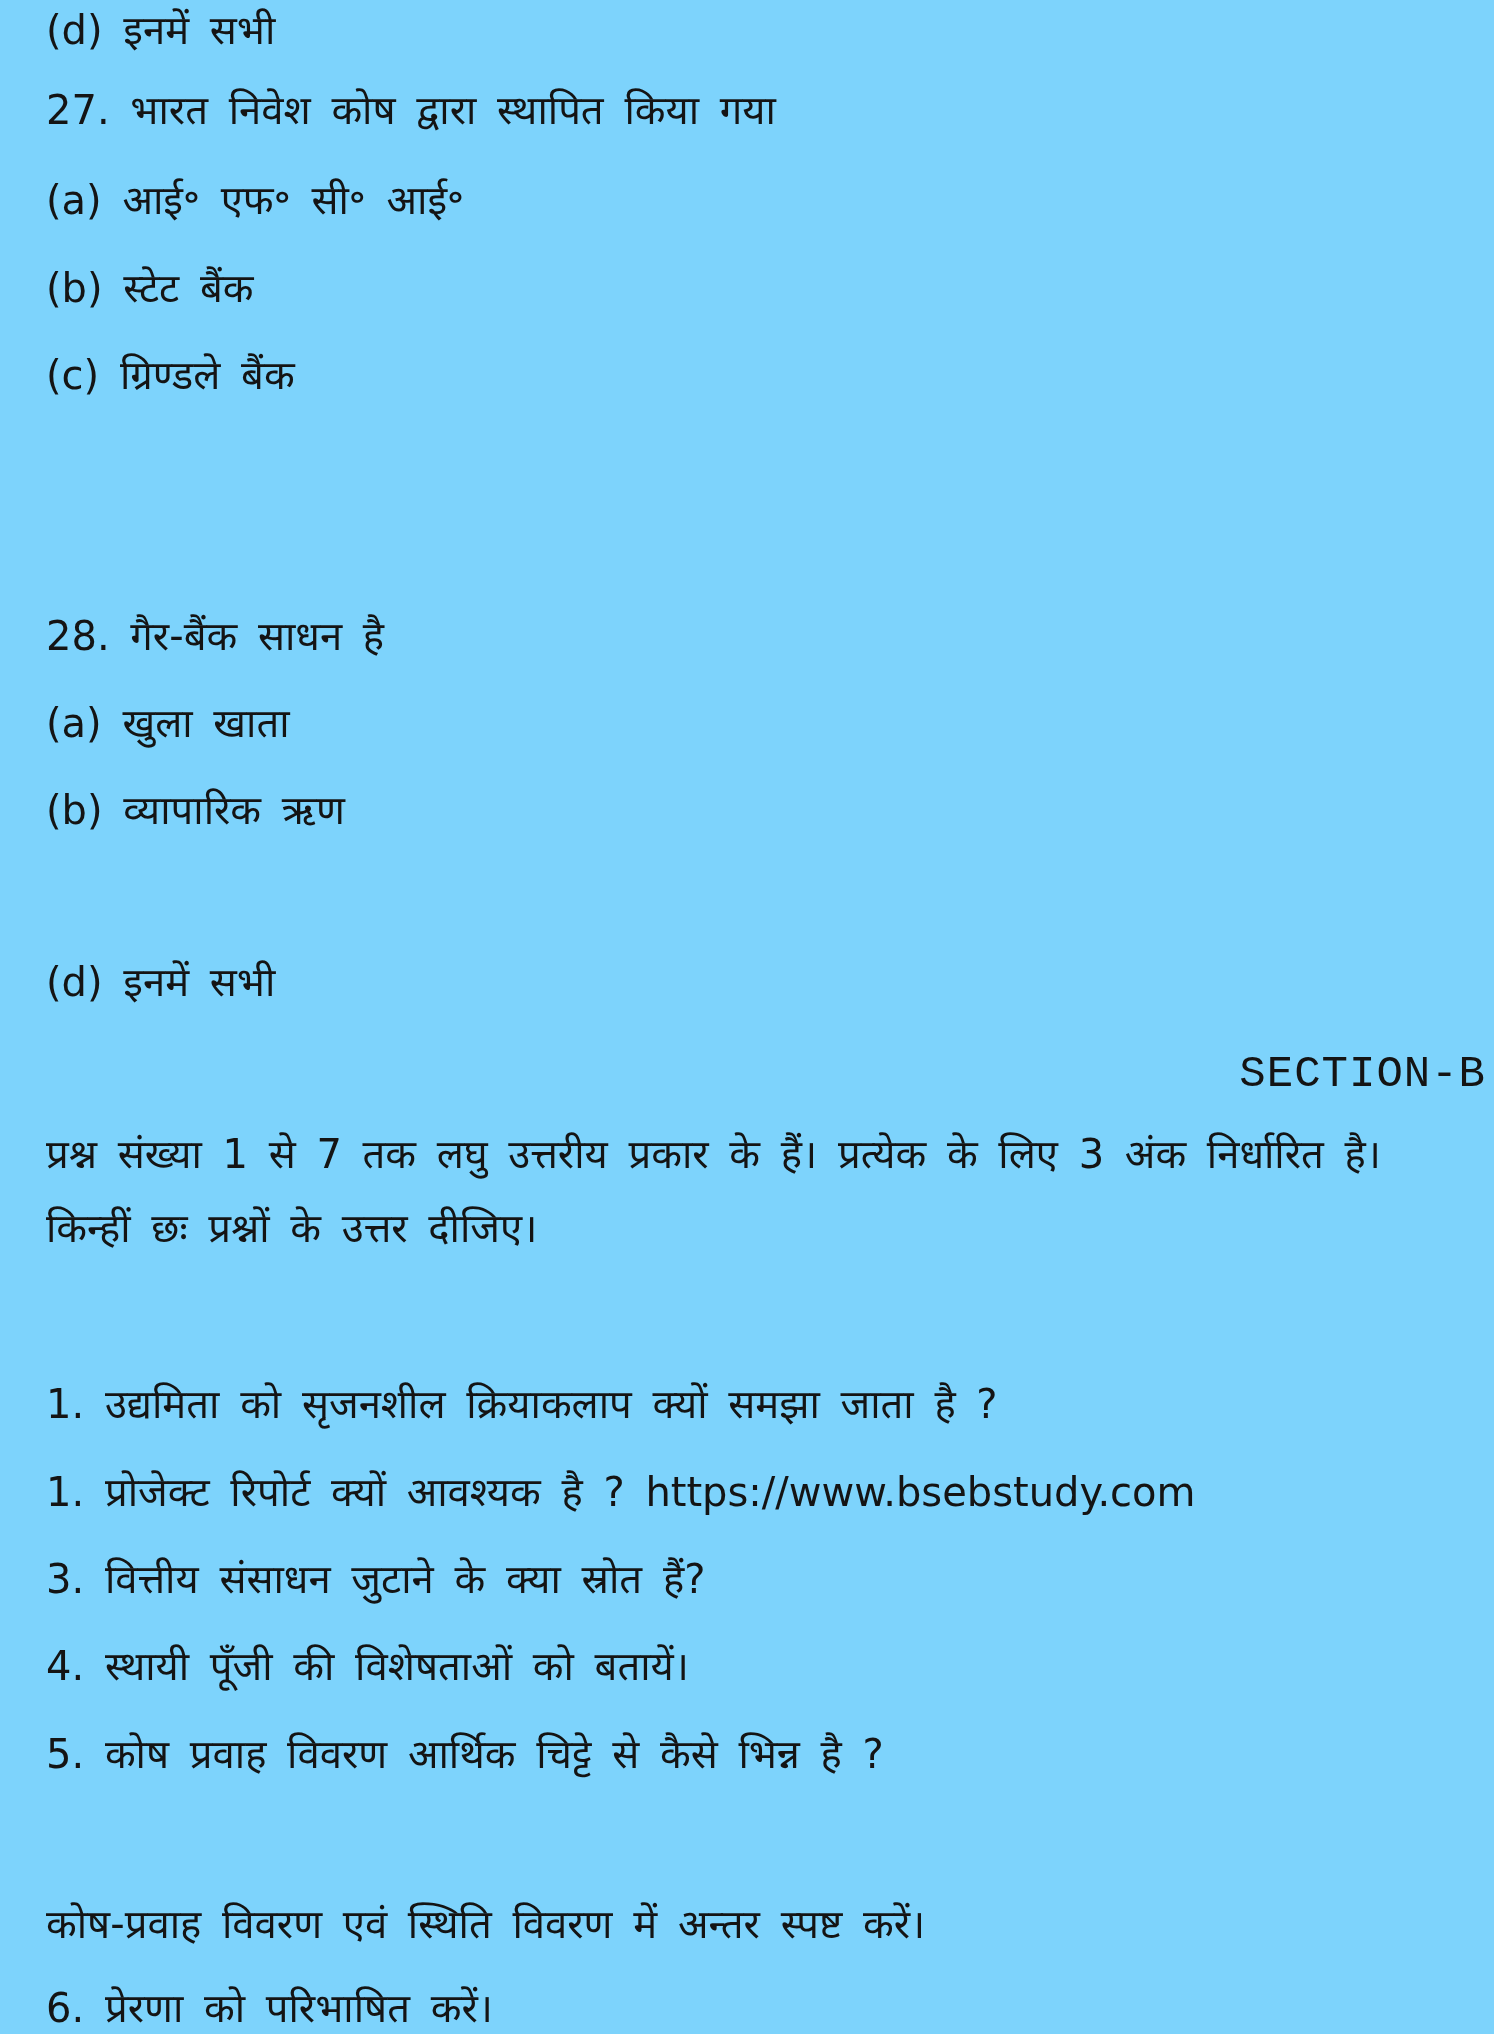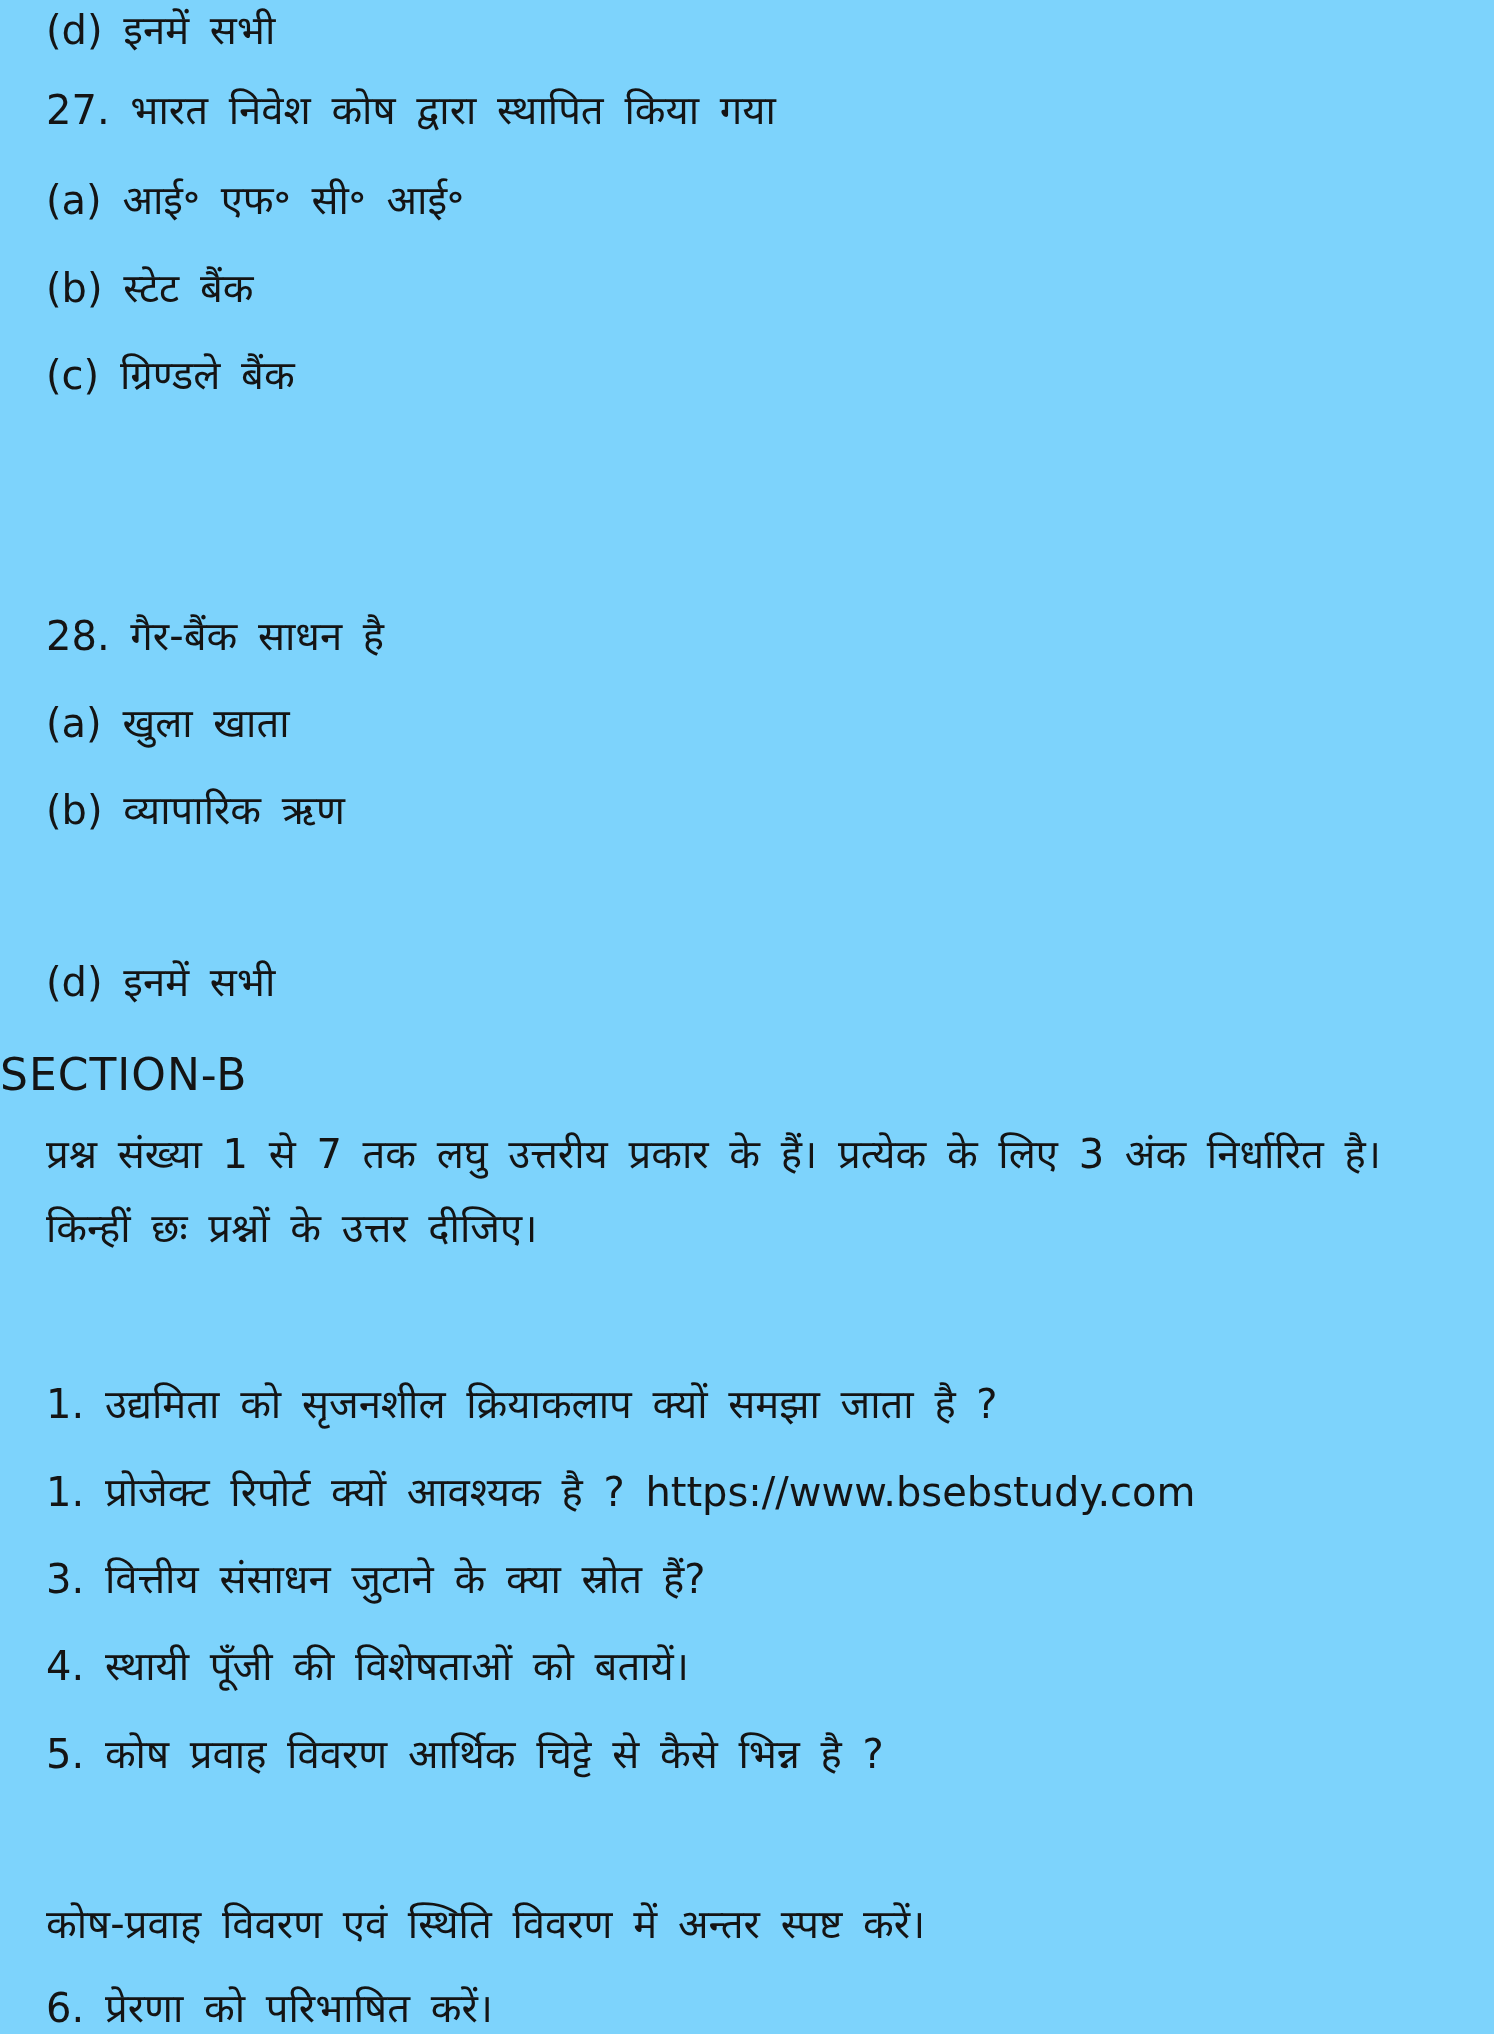--- a/index.html
+++ b/index.html
@@ -20,23 +20,24 @@
     position: absolute;
     left: 46px;
     right: 24px;
     font-size: 40px;
     line-height: 1.3;
     word-spacing: 8px;
     white-space: nowrap;
     color: #141414;
   }
   .line.center {
-    text-align: left;
+    text-align: right;
     left: 0;
     right: 8px;
+    font-family: Liberation Mono, monospace;
   }
   .line.latin-heading {
     font-size: 44px;
     letter-spacing: 1px;
     word-spacing: normal;
   }
   .url {
     word-spacing: normal;
   }
 </style>

